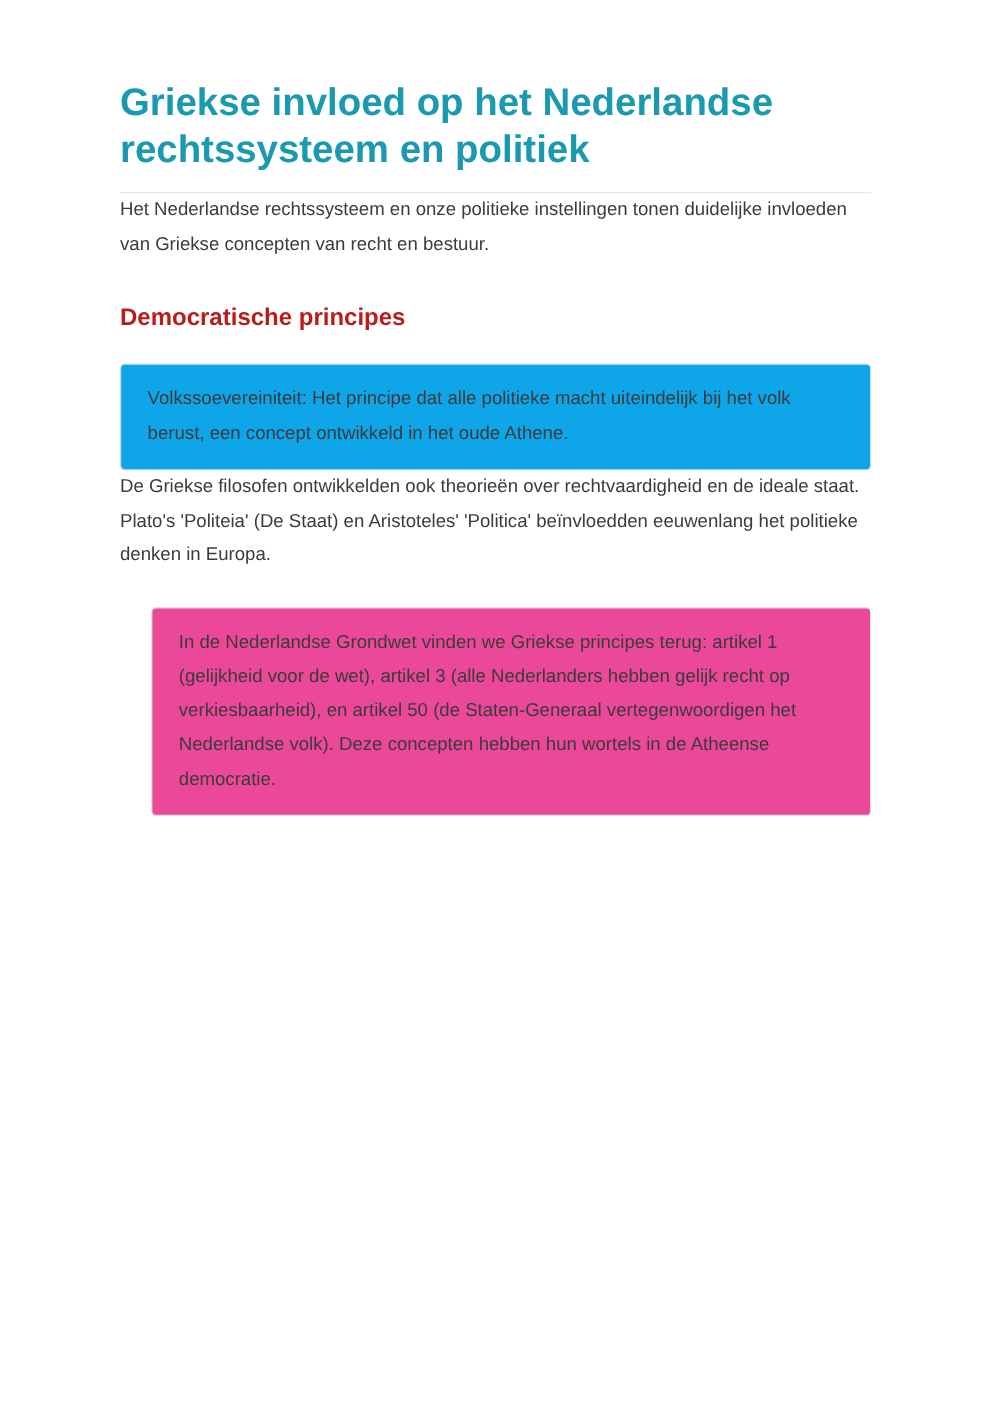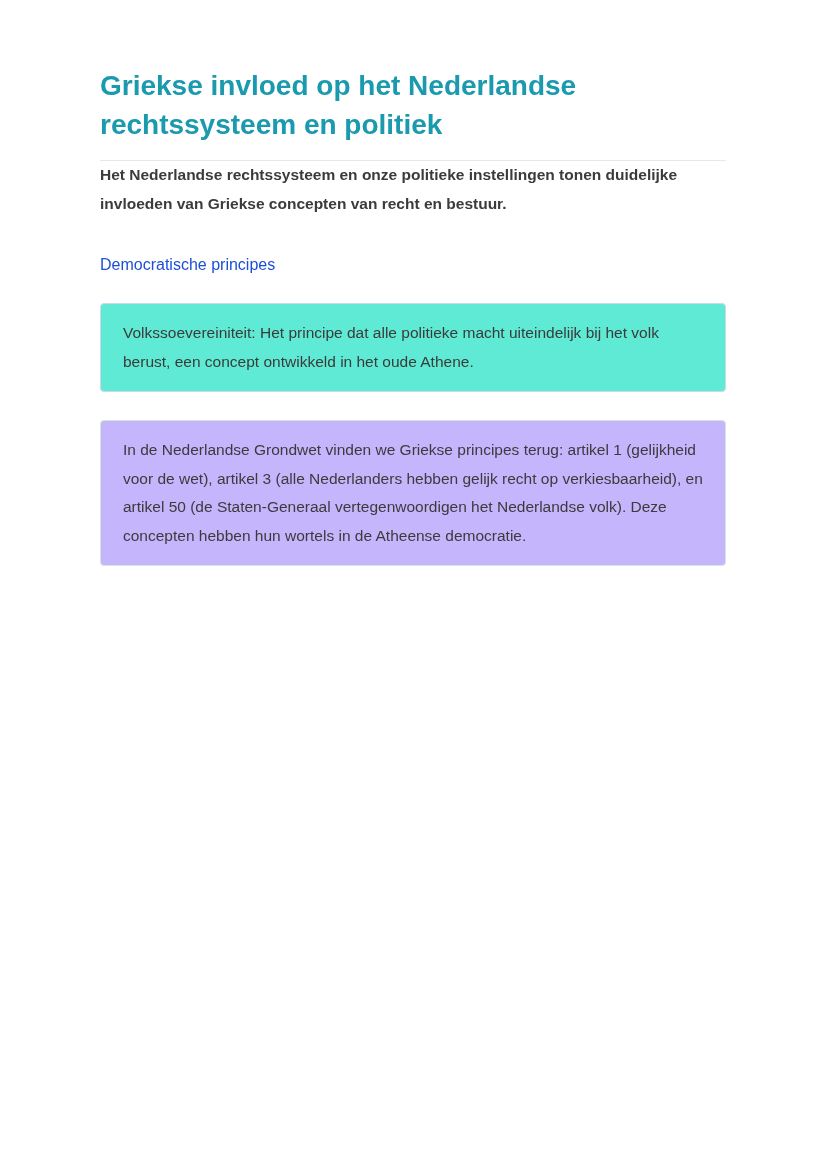--- a/index.html
+++ b/index.html
@@ -15,85 +15,86 @@
     overflow: hidden;
   }
   .page {
     box-sizing: border-box;
     width: 828px;
     padding: 66px 102px 0 100px;
   }
   .page-title {
     margin: 0;
     padding: 0 0 16px 0;
-    font-size: 28px;
+    font-size: 32px;
     line-height: 39px;
     font-weight: 700;
     color: #1b9aaf;
     border-bottom: 1px solid #e8e8e8;
   }
   p.body-text {
     margin: 0;
     font-size: 15.5px;
     line-height: 28.5px;
     color: #3b3b3b;
   }
   .intro {
     margin-top: 26px;
-    font-weight: bold;
   }
   .section-heading {
     margin: 37px 0 0 0;
-    font-size: 16px;
+    font-size: 20px;
     line-height: 20px;
-    font-weight: 400;
-    color: #1d4ed8;
+    font-weight: 700;
+    color: #b91c1c;
   }
   .after-heading {
     margin-top: 24px;
   }
   .spaced {
     margin-top: 28px;
   }
   .callout {
     box-sizing: border-box;
     margin-top: 28px;
     border-radius: 4px;
     padding: 15px 22px;
     border: 1px solid;
   }
   .callout p {
     margin: 0;
     font-size: 15.5px;
     line-height: 28.5px;
   }
   .callout-blue {
-    background: #5eead4;
+    background: #0ea5e9;
     border-color: #cdd9eb;
   }
   .callout-green {
-    background: #c4b5fd;
+    background: #ec4899;
     border-color: #d0e8d9;
+    margin-left: 26px;
   }
 </style>
 </head>
 <body>
 
 <div class="page">
 
   <h1 class="page-title">Griekse invloed op het Nederlandse rechtssysteem en politiek</h1>
 
   <p class="body-text intro">Het Nederlandse rechtssysteem en onze politieke instellingen tonen duidelijke invloeden van Griekse concepten van recht en bestuur.</p>
 
   <h3 class="section-heading">Democratische principes</h3>
 
 
   <div class="callout callout-blue">
     <p>Volkssoevereiniteit: Het principe dat alle politieke macht uiteindelijk bij het volk berust, een concept ontwikkeld in het oude Athene.</p>
   </div>
 
+  <p class="body-text spaced">De Griekse filosofen ontwikkelden ook theorieën over rechtvaardigheid en de ideale staat. Plato's 'Politeia' (De Staat) en Aristoteles' 'Politica' beïnvloedden eeuwenlang het politieke denken in Europa.</p>
 
   <div class="callout callout-green">
     <p>In de Nederlandse Grondwet vinden we Griekse principes terug: artikel 1 (gelijkheid voor de wet), artikel 3 (alle Nederlanders hebben gelijk recht op verkiesbaarheid), en artikel 50 (de Staten-Generaal vertegenwoordigen het Nederlandse volk). Deze concepten hebben hun wortels in de Atheense democratie.</p>
   </div>
 
 
 </div>
 
 </body></html>

